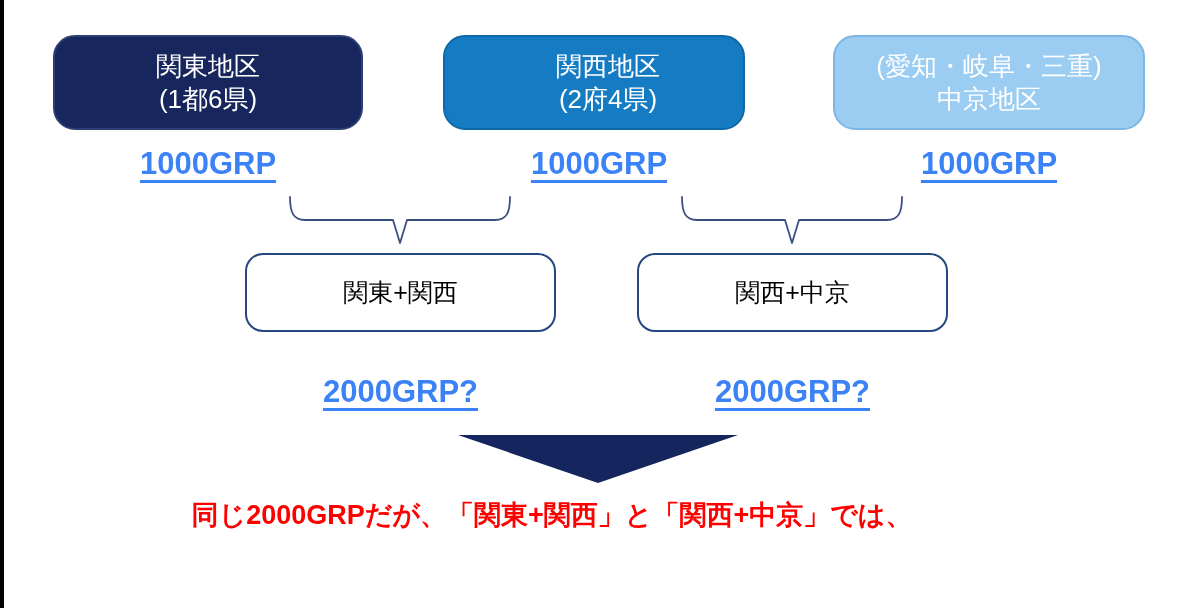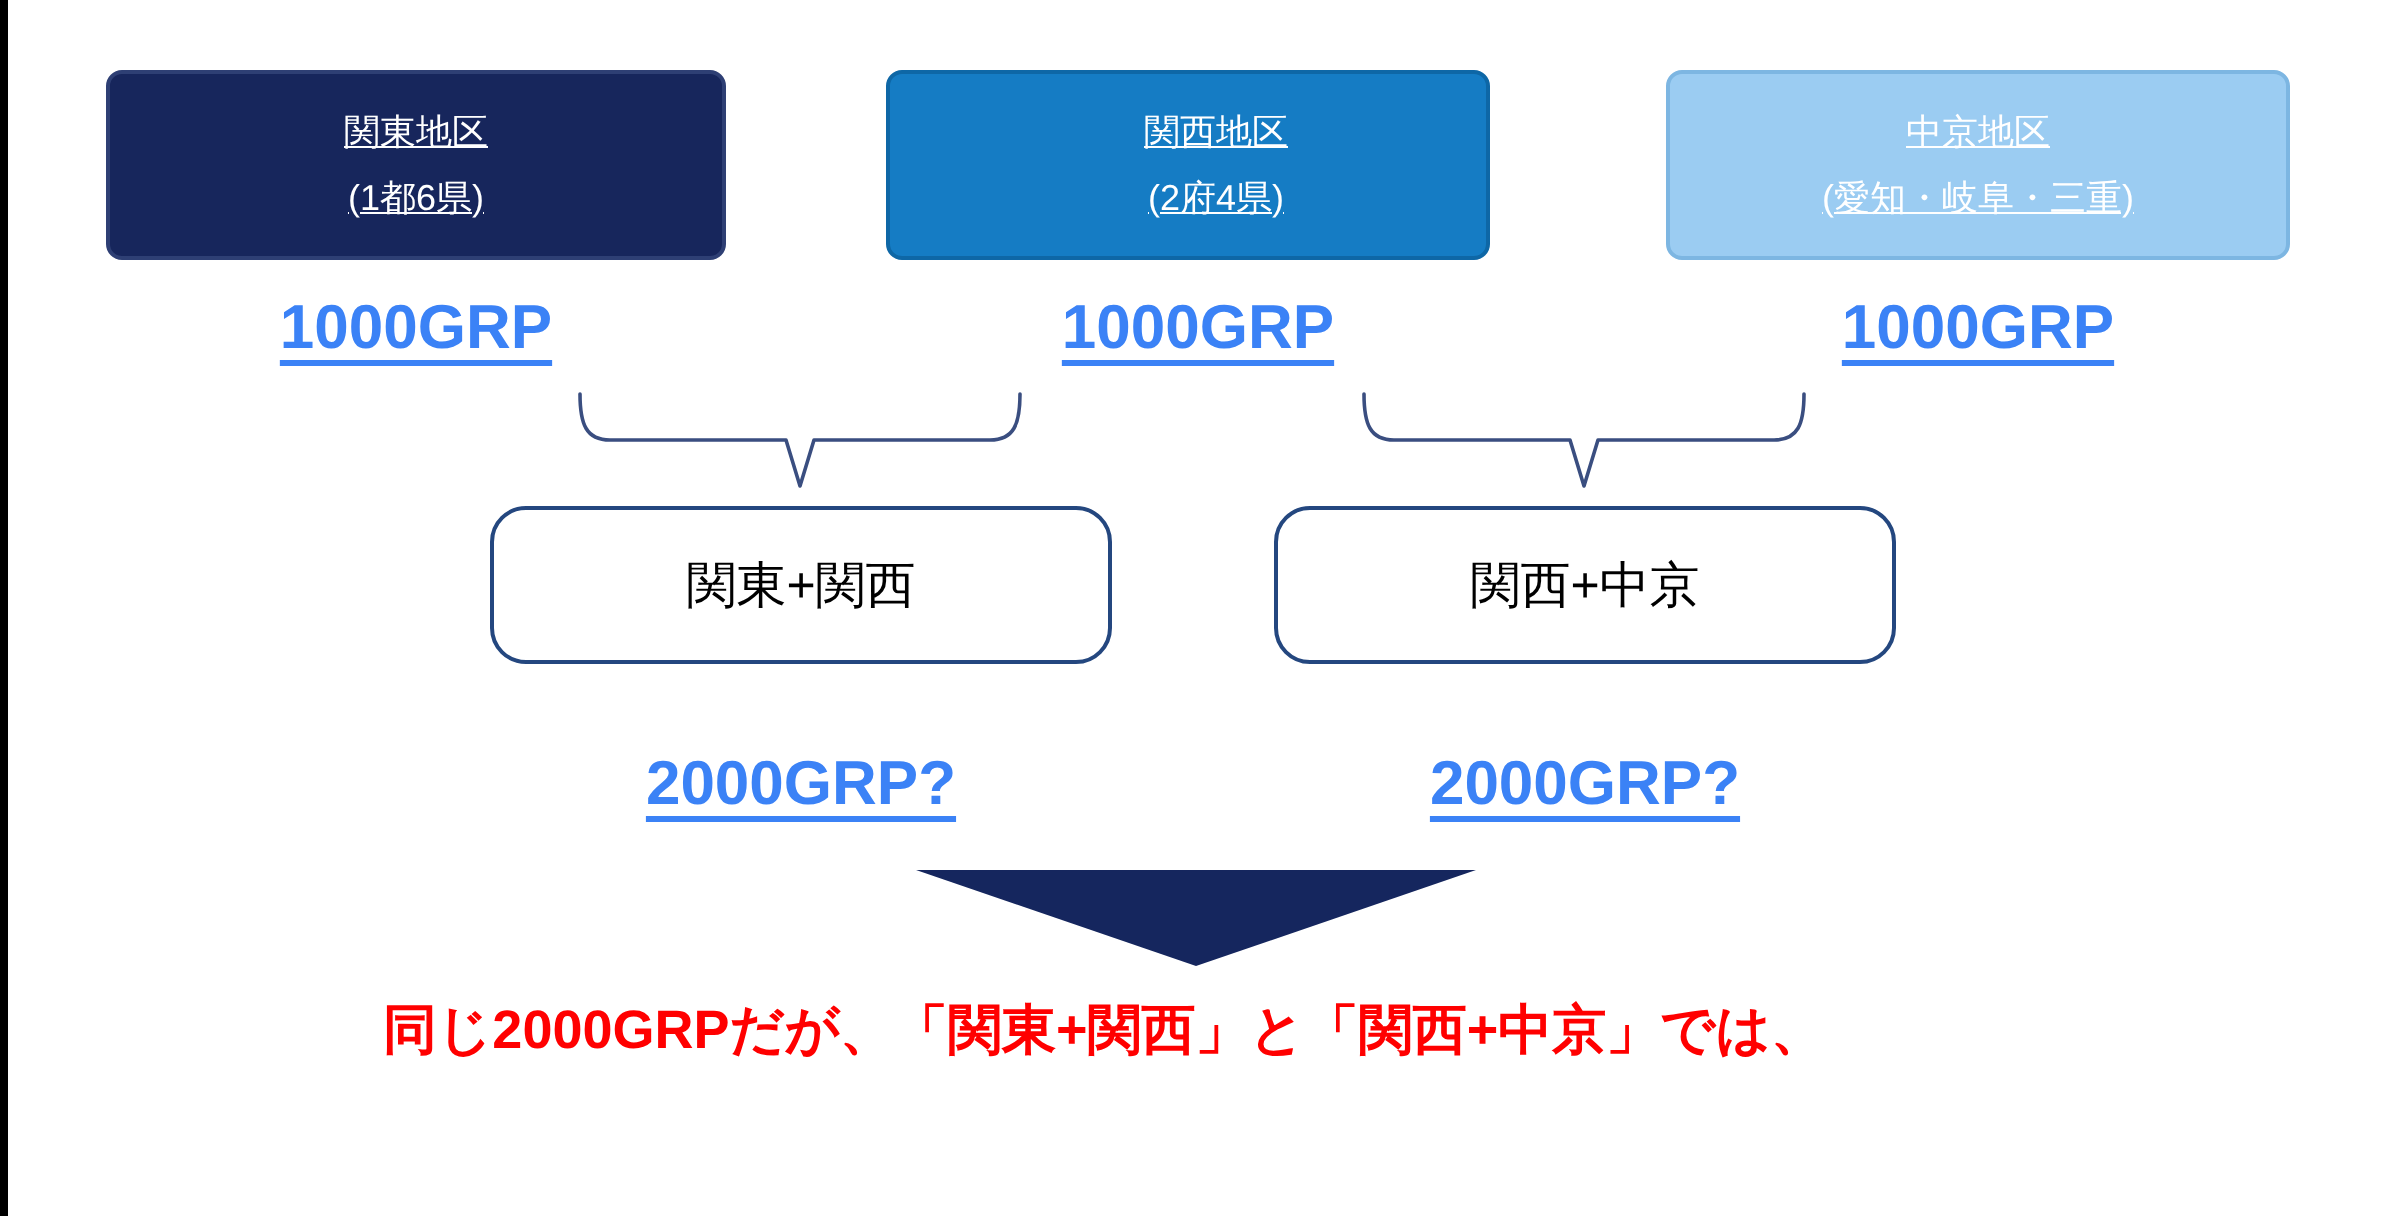--- a/index.html
+++ b/index.html
@@ -1,23 +1,23 @@
 <!DOCTYPE html>
 <html><head>
 <meta charset="utf-8">
 <style>
   html,body{margin:0;padding:0;background:#ffffff;}
   body{font-family:"Liberation Sans","DejaVu Sans",sans-serif;}
   .canvas{position:relative;width:1200px;height:608px;background:#ffffff;overflow:hidden;}
 
   .edge-strip{position:absolute;left:0;top:0;width:4px;height:608px;background:#000000;}
 
-  .region-box{position:absolute;top:35px;height:95px;border-radius:8px;
+  .region-box{position:absolute;top:35px;height:95px;border-radius:22px;
     display:flex;flex-direction:column;align-items:center;justify-content:center;
-    color:#ffffff;font-size:18px;line-height:33px;text-align:center;box-sizing:border-box;text-decoration:underline;}
+    color:#ffffff;font-size:26px;line-height:33px;text-align:center;box-sizing:border-box;}
   .region-kanto{left:53px;width:310px;background:#17265C;border:2px solid #2E3F74;}
   .region-kansai{left:443px;width:302px;background:#157CC4;border:2px solid #0E67A6;padding-left:28px;}
   .region-chukyo{left:833px;width:312px;background:#9BCCF2;border:2px solid #7DB6E2;}
 
   .grp{position:absolute;text-align:center;font-weight:bold;font-size:31px;color:#3b82f6;
     text-decoration:underline;text-decoration-thickness:2.5px;text-underline-offset:6px;white-space:nowrap;}
   .grp-1{left:58px;width:300px;top:146px;}
   .grp-2{left:448px;width:302px;top:146px;}
   .grp-3{left:838px;width:302px;top:146px;}
 
@@ -50,22 +50,22 @@
 
   <div class="region-box region-kanto">
     <div>関東地区</div>
     <div>(1都6県)</div>
   </div>
   <div class="region-box region-kansai">
     <div>関西地区</div>
     <div>(2府4県)</div>
   </div>
   <div class="region-box region-chukyo">
+    <div>(愛知・岐阜・三重)</div>
     <div>中京地区</div>
-    <div>(愛知・岐阜・三重)</div>
   </div>
 
   <div class="grp grp-1">1000GRP</div>
   <div class="grp grp-2">1000GRP</div>
   <div class="grp grp-3">1000GRP</div>
 
   <svg class="brace brace-left" viewBox="0 0 224 52">
     <path d="M2,2 C2,17 5,25 17,25 L105,25 L112,48 L119,25 L207,25 C219,25 222,17 222,2" fill="none" stroke="#3A4E80" stroke-width="1.8" stroke-linejoin="round" stroke-linecap="round"></path>
   </svg>
   <svg class="brace brace-right" viewBox="0 0 224 52">

